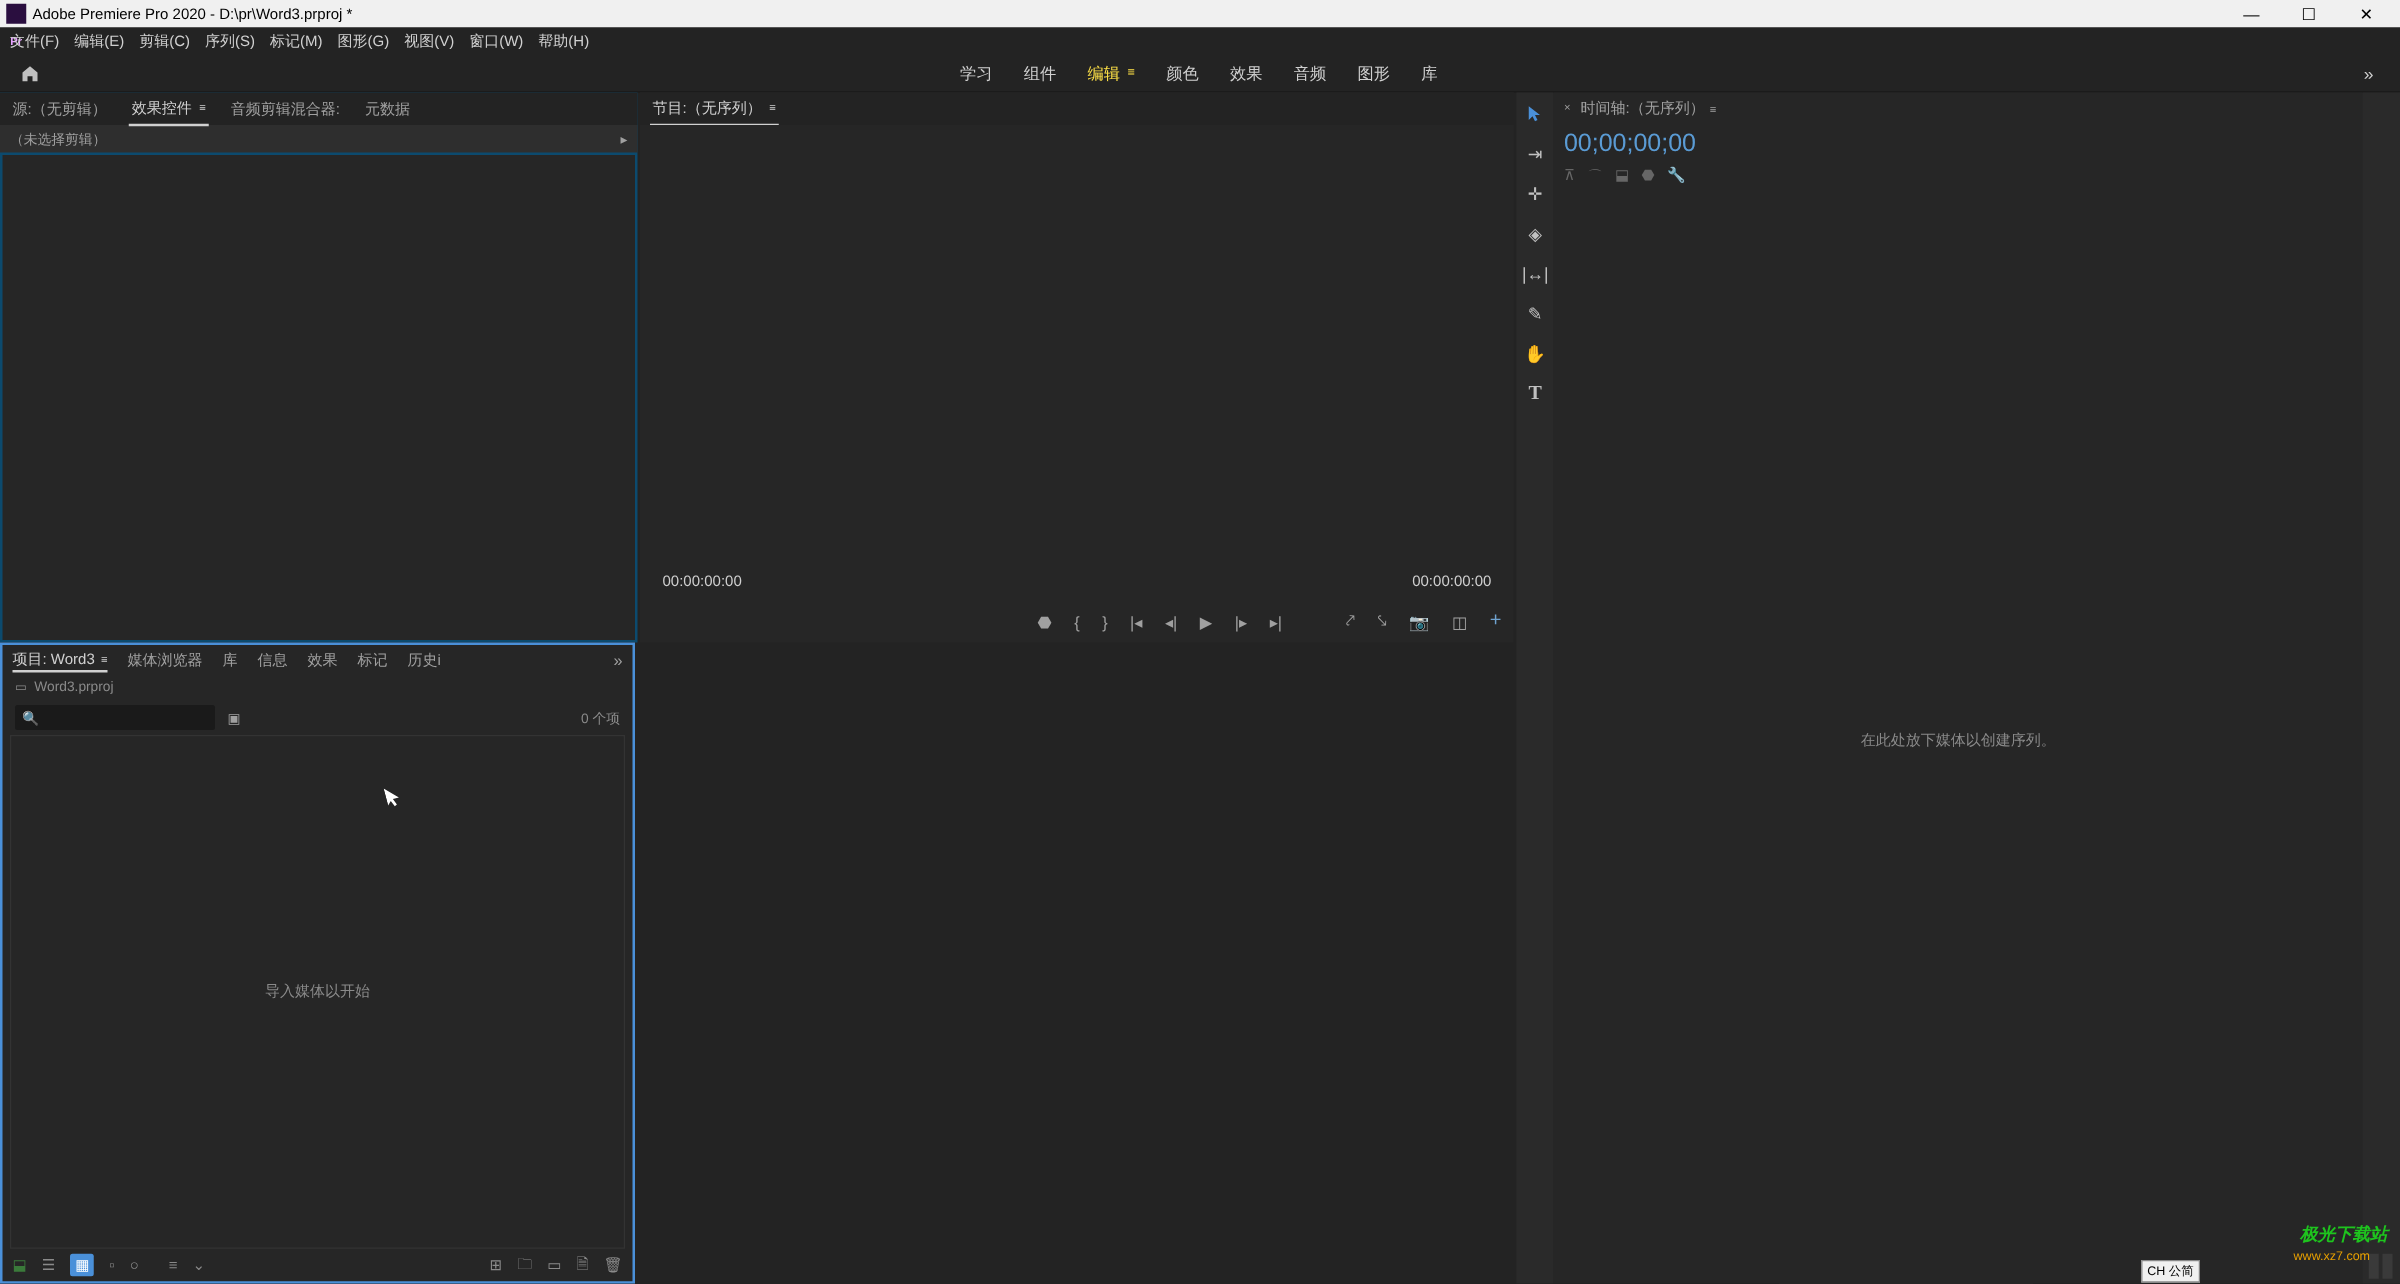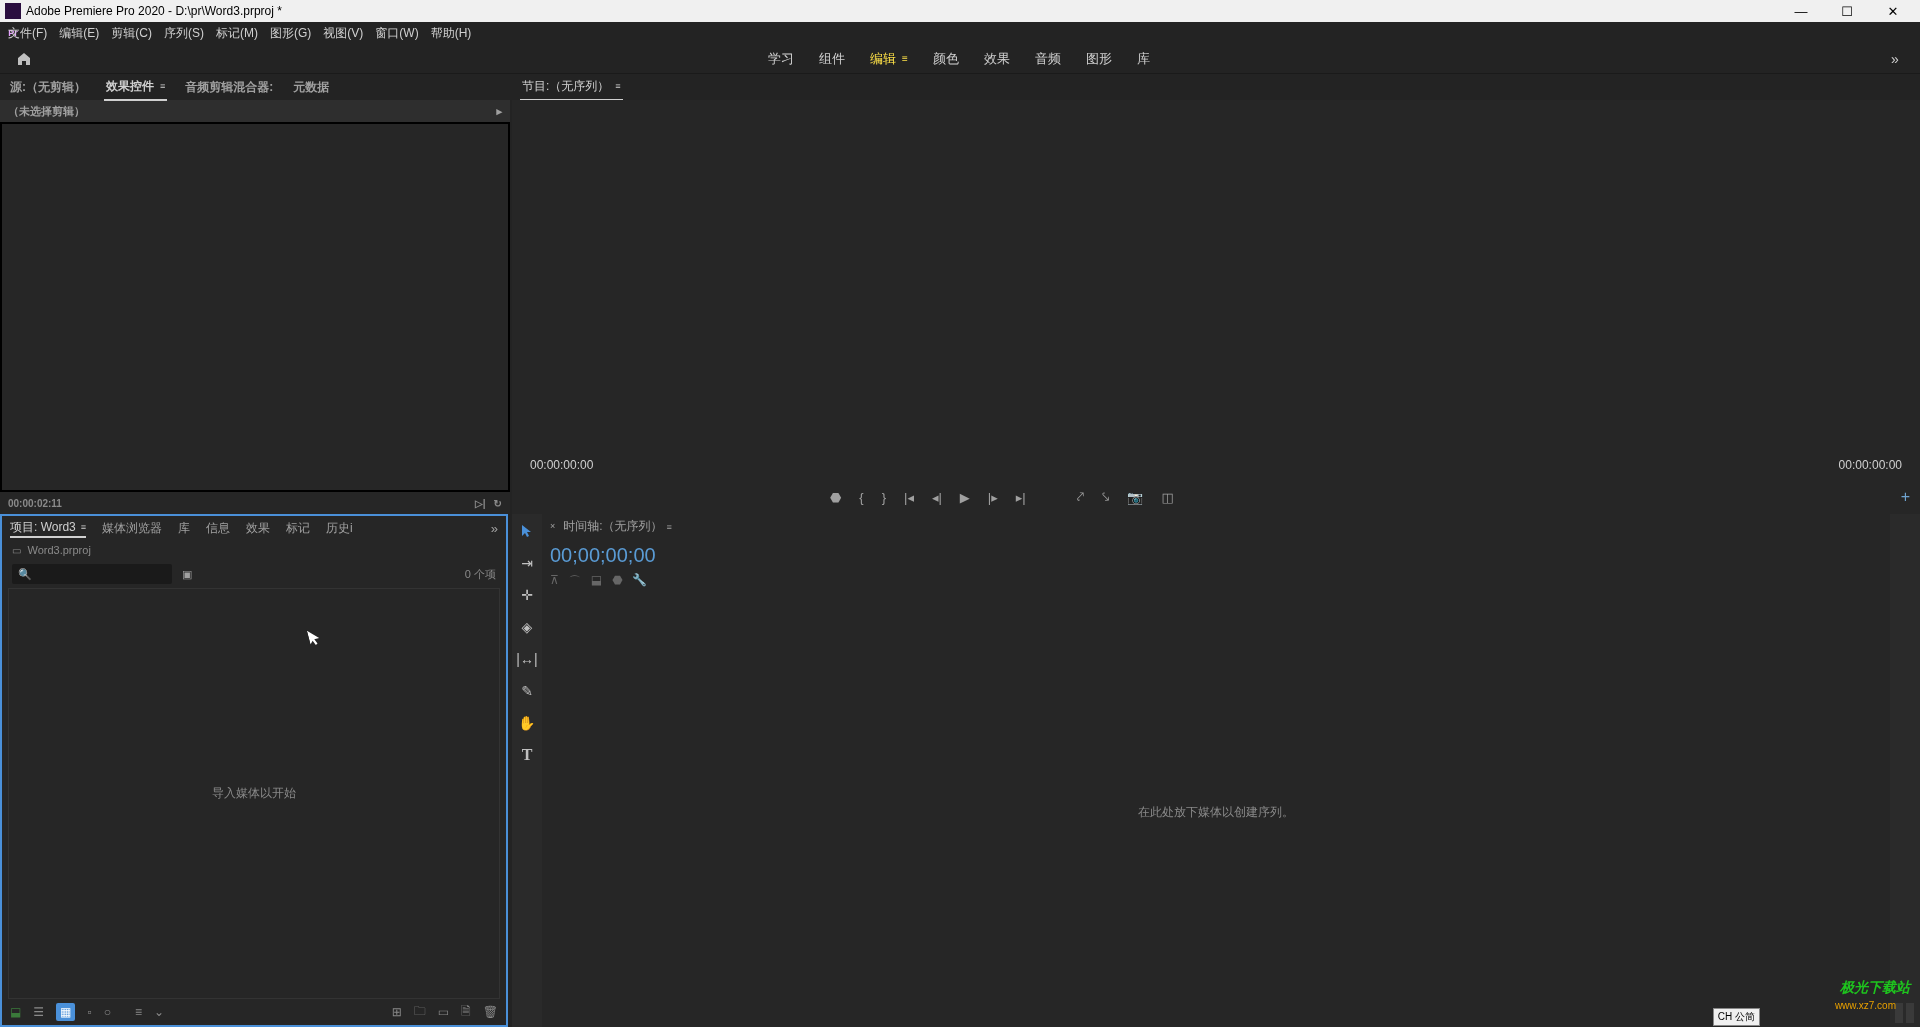--- a/index.html
+++ b/index.html
@@ -21,29 +21,29 @@
 .workspace-bar { height: 30px; background: #232323; border-bottom: 1px solid #1a1a1a; display: flex; align-items: center; }
 .home-btn { width: 28px; height: 28px; margin-left: 10px; display:flex; align-items:center; justify-content:center; }
 .ws-tabs { margin: 0 auto; display: flex; gap: 17px; align-items: center; font-size: 13px; }
 .ws-tabs .tab { color: #d0d0d0; cursor: pointer; padding: 2px 4px; display:flex; align-items:center; gap:6px; }
 .ws-tabs .tab.active { color: #fde047; }
 .ws-more { width: 30px; text-align: center; font-size: 14px; color: #d0d0d0; margin-right: 10px; }
 
 
 .main { display: flex; height: calc(100% - 74px); }
 .col-left { width: 510px; display: flex; flex-direction: column; }
-.col-right { flex: 1; display: flex; flex-direction: column; }
+.col-right { flex: 1; display: flex; flex-direction: row; }
 
 
 .panel-tabs { height: 26px; display: flex; align-items: center; padding: 0 8px; gap: 16px; font-size: 12px; background: #232323; position: relative; }
 .panel-tabs .ptab { color: #a0a0a0; cursor: pointer; padding: 4px 2px; display:flex; align-items:center; gap:6px; }
 .panel-tabs .ptab.active { color: #d0d0d0; border-bottom: 2px solid #d0d0d0; }
 
 
-.source-panel { height: 440px; display: flex; flex-direction: column; background: #000000; font-weight: bold; }
+.source-panel { height: 440px; display: flex; flex-direction: column; background: #0c4a6e; }
 .no-clip-bar { height: 22px; background: #2e2e2e; display: flex; align-items: center; padding: 0 8px; font-size: 11px; color: #a0a0a0; }
 .no-clip-bar .caret { margin-left: auto; font-size: 11px; }
 .source-body { flex: 1; background: #262626; margin: 2px; }
 .source-footer { height: 22px; display: flex; align-items: center; padding: 0 8px; font-size: 10px; color: #8a8a8a; background: #262626; }
 .source-footer .right-icons { margin-left: auto; display: flex; gap: 8px; }
 
 
 .program-panel { height: 440px; display: flex; flex-direction: column; background: #262626; margin-left: 2px; }
 .program-body { flex: 1; background: #262626; position: relative; }
 .time-row { display: flex; align-items: center; padding: 0 18px; font-size: 12px; color: #d0d0d0; height: 30px; }
@@ -155,27 +155,20 @@
             <span style="font-size:9px">≡</span>
           </div>
         <div class="ptab">音频剪辑混合器:</div>
         <div class="ptab">元数据</div>
       </div>
       <div class="no-clip-bar">
         <span>（未选择剪辑）</span>
         <span class="caret">▸</span>
       </div>
       <div class="source-body"></div>
-      <div class="source-footer">
-        <span>00:00:02:11</span>
-        <div class="right-icons">
-          <span>▷|</span>
-          <span>↻</span>
-        </div>
-      </div>
     </div>
 
     <div class="project-panel">
       <div class="proj-tabs">
         <div class="ptab active">
             <span>项目: Word3</span>
             <span style="font-size:9px">≡</span>
           </div>
         <div class="ptab">媒体浏览器</div>
         <div class="ptab">库</div>

